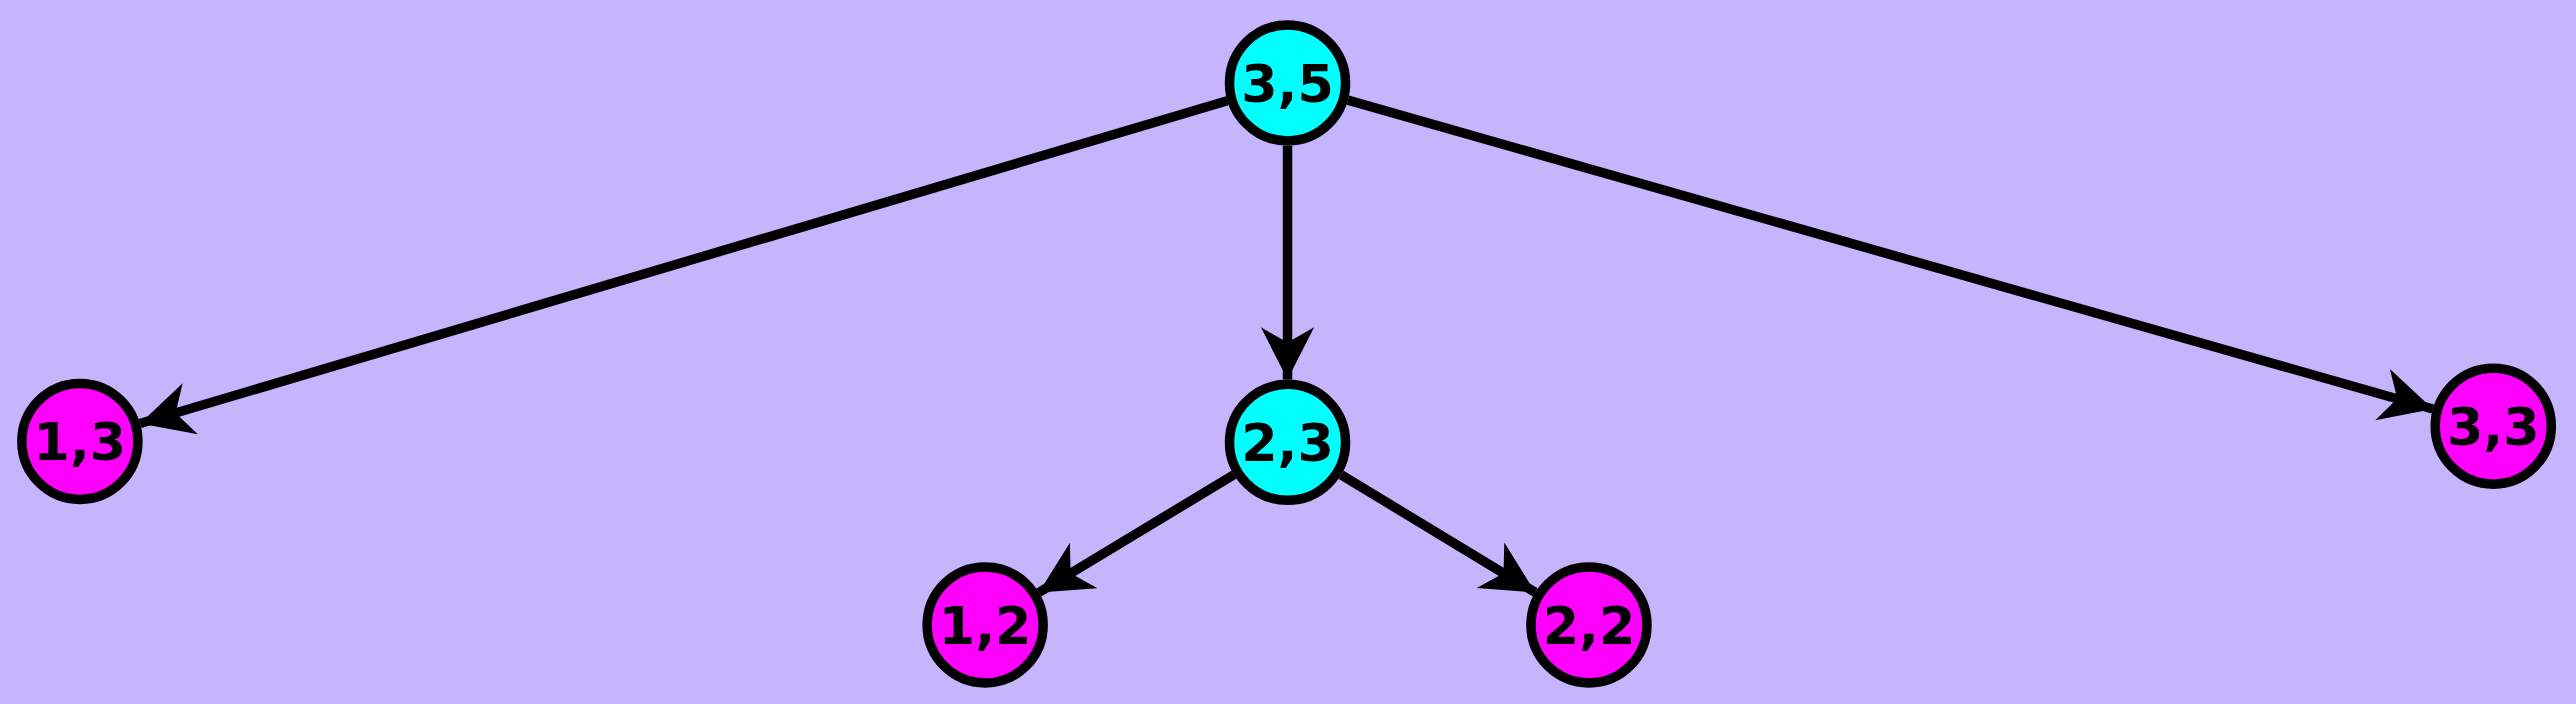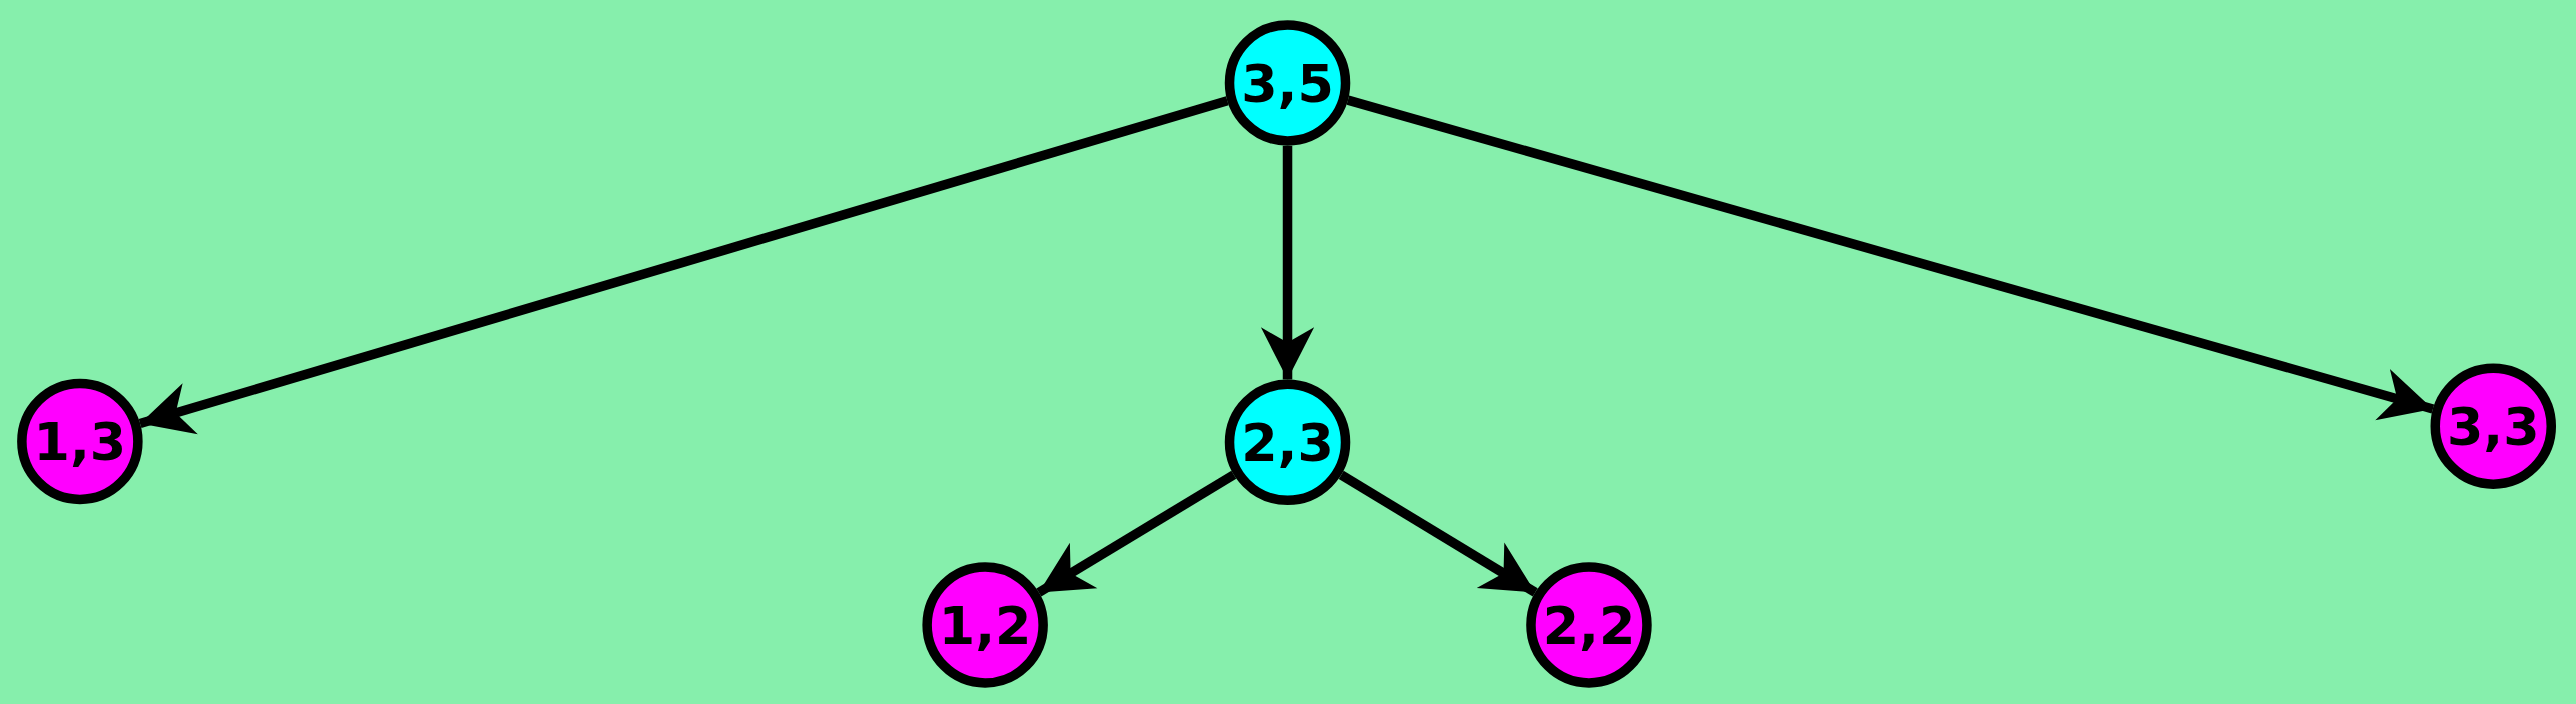--- a/index.html
+++ b/index.html
@@ -8,21 +8,21 @@
     background: #ffffff;
     width: 2576px;
     height: 705px;
     overflow: hidden;
     font-family: "DejaVu Sans", sans-serif;
   }
   .diagram-stage {
     position: relative;
     width: 2576px;
     height: 705px;
-    background: #86efac;
+    background: #c4b5fd;
   }
   svg text {
     font-family: "DejaVu Sans", "Liberation Sans", sans-serif;
     font-weight: bold;
     user-select: none;
   }
 </style>
 </head>
 <body>
 

